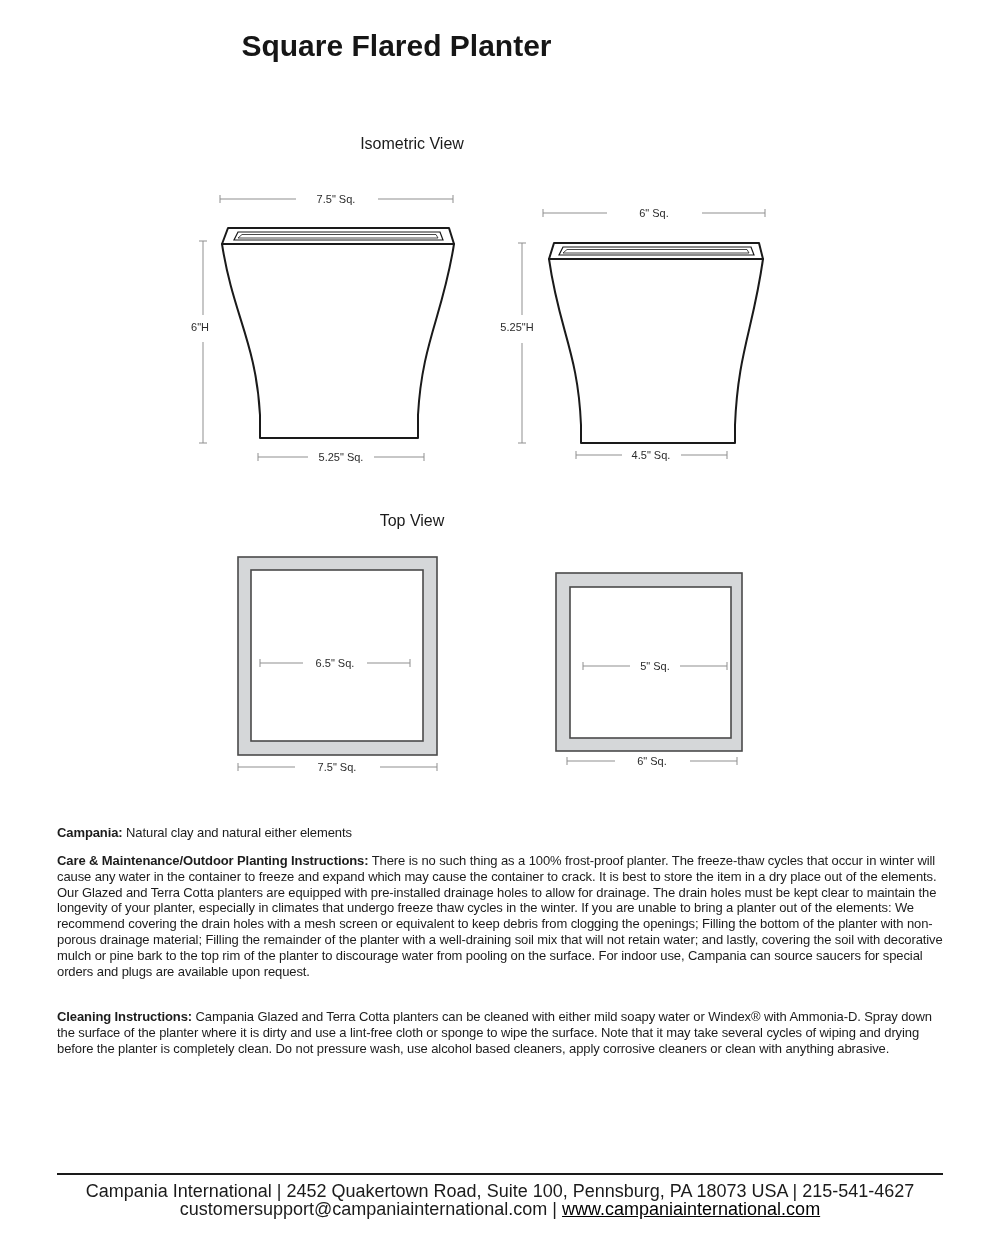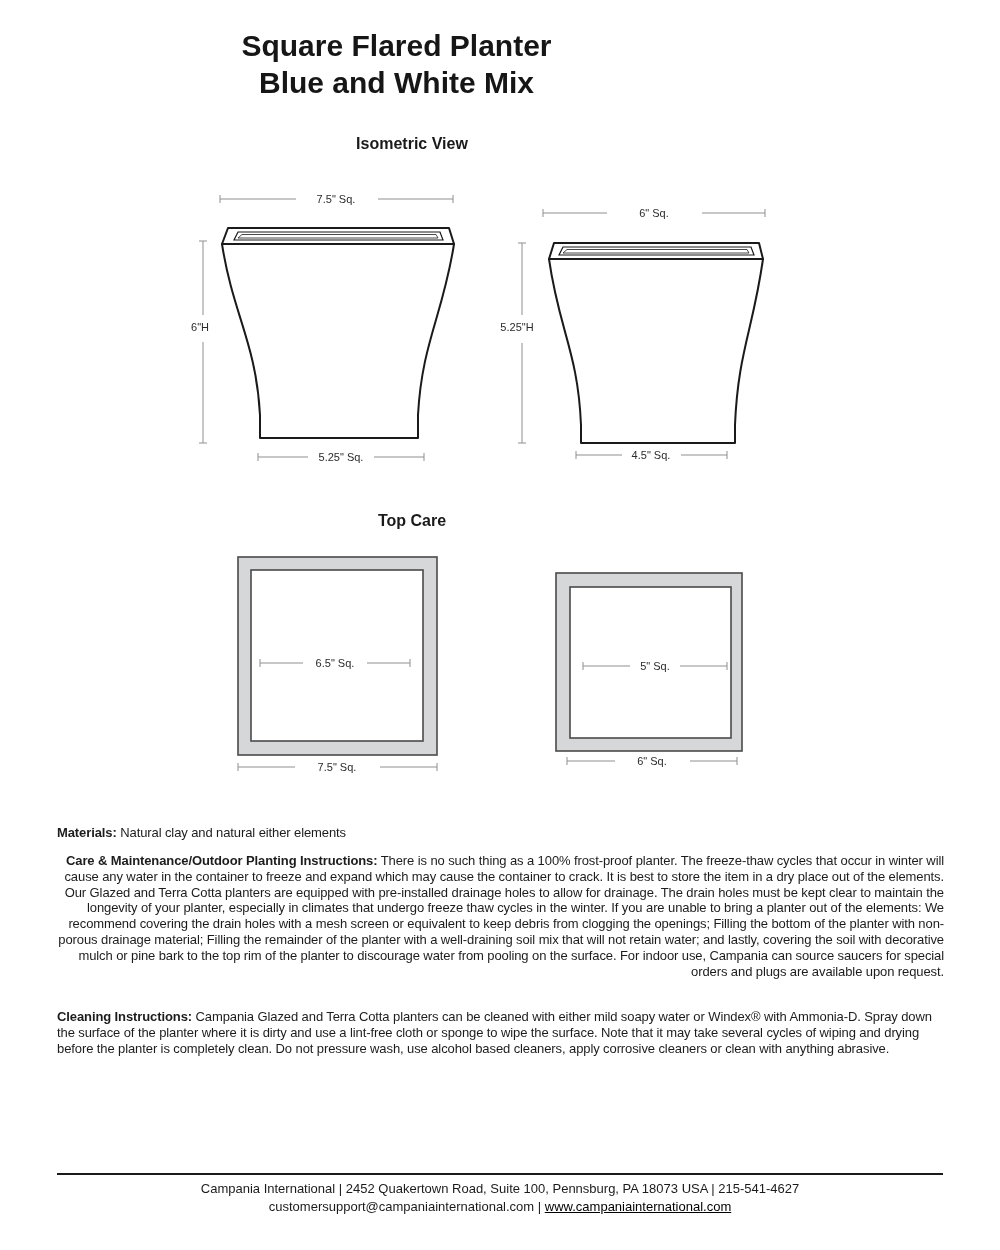--- a/index.html
+++ b/index.html
@@ -7,52 +7,51 @@
     width:1000px;height:1250px;background:#ffffff;position:relative;
     font-family:"Liberation Sans",sans-serif;color:#1c1c1c;overflow:hidden;
   }
   .abs{position:absolute;}
   .page-title{
     top:27px;left:0;width:793px;text-align:center;
     font-size:30px;font-weight:bold;line-height:37px;color:#161616;
   }
   .section-heading{
     left:0;width:824px;text-align:center;
-    font-size:16px;font-weight:bold;color:#1a1a1a;
+    font-size:16px;font-weight:normal;color:#1a1a1a;
   }
   .heading-iso{top:135px;}
   .heading-top{top:512px;}
   svg{display:block;}
   svg text{
     font-family:"Liberation Sans",sans-serif;font-size:11px;fill:#2b2b2b;
   }
   .para{
     left:57px;width:887px;font-size:13px;line-height:15.8px;
     letter-spacing:-0.1px;color:#1c1c1c;
   }
   .para b{font-weight:bold;}
   .materials-para{top:812px;}
-  .care-para{top:840px;text-align:right;}
+  .care-para{top:840px;}
   .cleaning-para{top:996px;}
   .footer-rule{
     top:1173px;left:57px;width:886px;height:2px;background:#1a1a1a;
   }
   .footer-text{
-    left:0;width:1000px;text-align:center;font-size:13px;color:#1b1b1b;
+    left:0;width:1000px;text-align:center;font-size:18px;color:#1b1b1b;
   }
   .footer-line1{top:1181px;}
   .footer-line2{top:1199px;}
   .footer-link{color:#000000;text-decoration:underline;cursor:pointer;}
 </style>
 </head>
 <body>
 
 <div class="abs page-title">
   <div>Square Flared Planter</div>
-  <div>Blue and White Mix</div>
 </div>
 
 <div class="abs section-heading heading-iso">Isometric View</div>
 
 <svg class="abs" style="left:170px;top:180px;" width="320" height="300" viewBox="0 0 320 300">
 
   <g stroke="#8f8f8f" stroke-width="1">
     <line x1="50" y1="15" x2="50" y2="23"></line>
     <line x1="283" y1="15" x2="283" y2="23"></line>
     <line x1="50" y1="19" x2="126" y2="19"></line>
@@ -109,21 +108,21 @@
 
   <g stroke="#8f8f8f" stroke-width="1">
     <line x1="86" y1="271" x2="86" y2="279"></line>
     <line x1="237" y1="271" x2="237" y2="279"></line>
     <line x1="86" y1="275" x2="132" y2="275"></line>
     <line x1="191" y1="275" x2="237" y2="275"></line>
   </g>
   <text x="161" y="279" text-anchor="middle">4.5" Sq.</text>
 </svg>
 
-<div class="abs section-heading heading-top">Top Care</div>
+<div class="abs section-heading heading-top">Top View</div>
 
 <svg class="abs" style="left:200px;top:540px;" width="300" height="250" viewBox="0 0 300 250">
   <rect x="38" y="17" width="199" height="198" fill="#d5d7d9" stroke="#4a4a4a" stroke-width="1.6"></rect>
   <rect x="51" y="30" width="172" height="171" fill="#ffffff" stroke="#4a4a4a" stroke-width="1.6"></rect>
 
   <g stroke="#8f8f8f" stroke-width="1">
     <line x1="60" y1="119" x2="60" y2="127"></line>
     <line x1="210" y1="119" x2="210" y2="127"></line>
     <line x1="60" y1="123" x2="103" y2="123"></line>
     <line x1="167" y1="123" x2="210" y2="123"></line>
@@ -153,21 +152,21 @@
 
   <g stroke="#8f8f8f" stroke-width="1">
     <line x1="37" y1="217" x2="37" y2="225"></line>
     <line x1="207" y1="217" x2="207" y2="225"></line>
     <line x1="37" y1="221" x2="85" y2="221"></line>
     <line x1="160" y1="221" x2="207" y2="221"></line>
   </g>
   <text x="122" y="225" text-anchor="middle">6" Sq.</text>
 </svg>
 
-<p class="abs para materials-para"><b>Materials:</b> <span>Natural clay and natural either elements</span></p>
+<p class="abs para materials-para"><b>Campania:</b> <span>Natural clay and natural either elements</span></p>
 
 <p class="abs para care-para"><b>Care &amp; Maintenance/Outdoor Planting Instructions:</b> <span>There is no such thing as a 100% frost-proof planter. The freeze-thaw cycles that occur in winter will cause any water in the container to freeze and expand which may cause the container to crack. It is best to store the item in a dry place out of the elements. Our Glazed and Terra Cotta planters are equipped with pre-installed drainage holes to allow for drainage. The drain holes must be kept clear to maintain the longevity of your planter, especially in climates that undergo freeze thaw cycles in the winter. If you are unable to bring a planter out of the elements: We recommend covering the drain holes with a mesh screen or equivalent to keep debris from clogging the openings; Filling the bottom of the planter with non-porous drainage material; Filling the remainder of the planter with a well-draining soil mix that will not retain water; and lastly, covering the soil with decorative mulch or pine bark to the top rim of the planter to discourage water from pooling on the surface. For indoor use, Campania can source saucers for special orders and plugs are available upon request.</span></p>
 
 <p class="abs para cleaning-para"><b>Cleaning Instructions:</b> <span>Campania Glazed and Terra Cotta planters can be cleaned with either mild soapy water or Windex® with Ammonia-D. Spray down the surface of the planter where it is dirty and use a lint-free cloth or sponge to wipe the surface. Note that it may take several cycles of wiping and drying before the planter is completely clean. Do not pressure wash, use alcohol based cleaners, apply corrosive cleaners or clean with anything abrasive.</span></p>
 
 <div class="abs footer-rule"></div>
 <div class="abs footer-text footer-line1">Campania International | 2452 Quakertown Road, Suite 100, Pennsburg, PA 18073 USA | 215-541-4627</div>
 <div class="abs footer-text footer-line2"><span>customersupport@campaniainternational.com</span><span style="white-space:pre;"> | </span><a class="footer-link">www.campaniainternational.com</a></div>
 
 </body></html>

